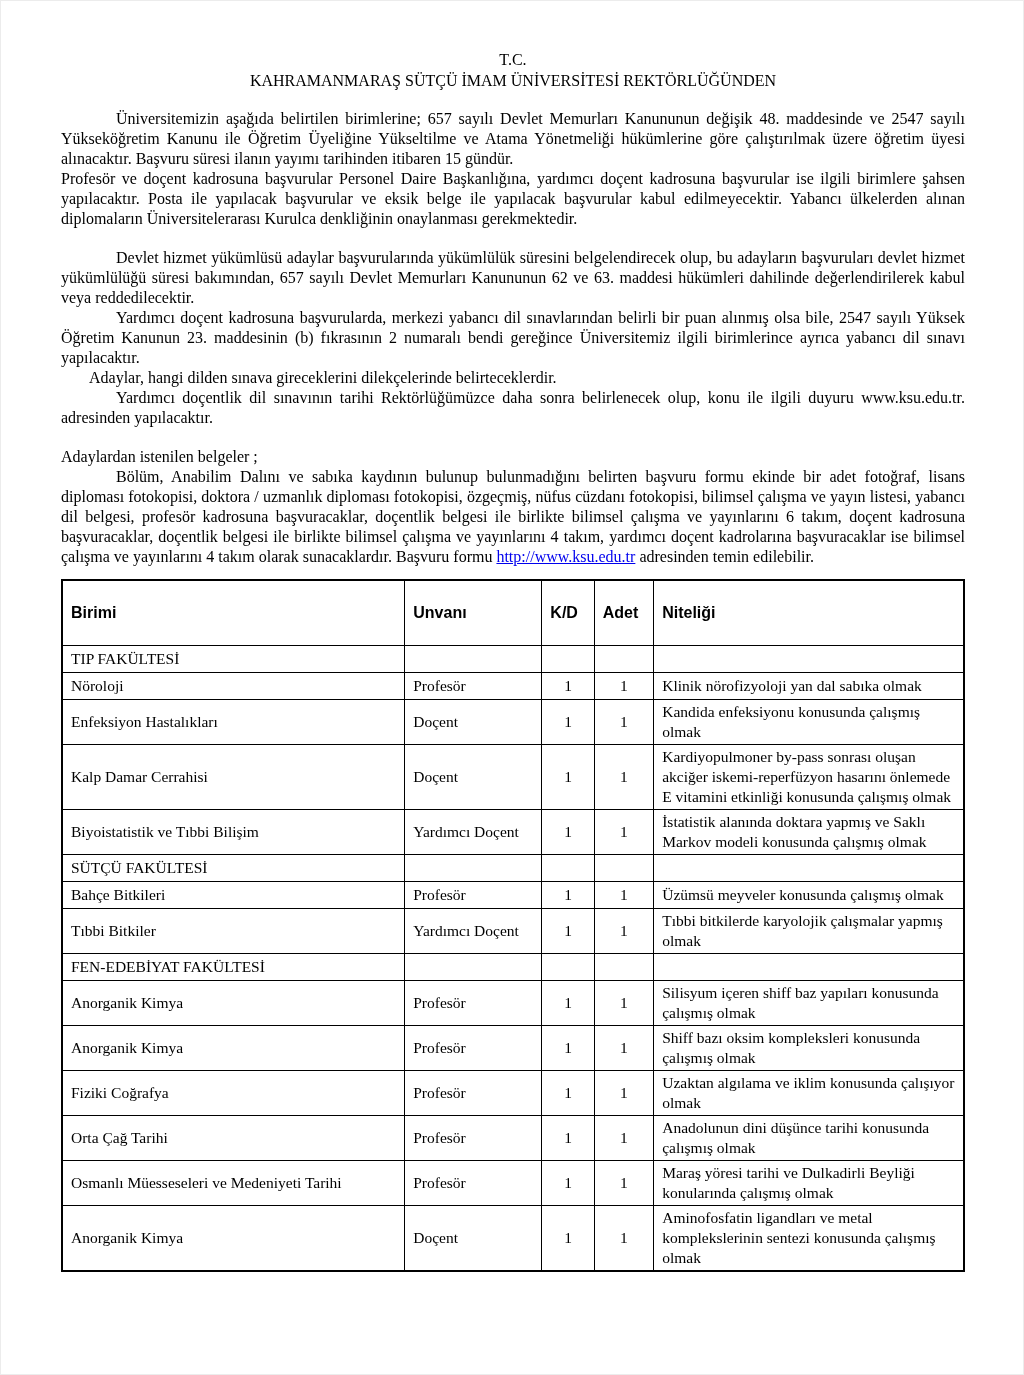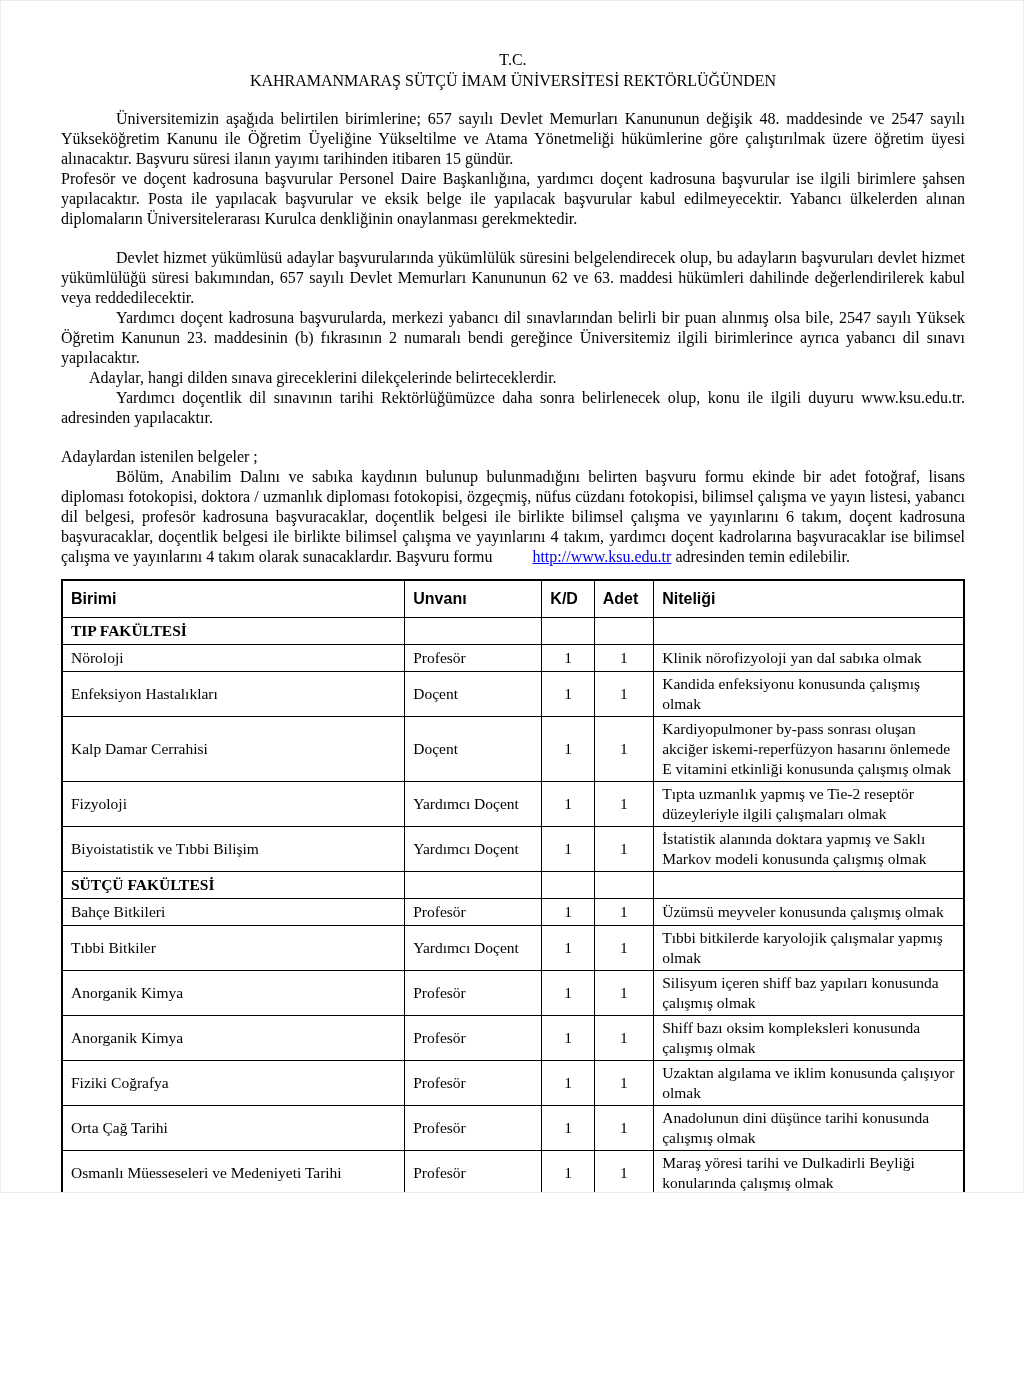--- a/index.html
+++ b/index.html
@@ -1,68 +1,68 @@
 <!DOCTYPE html>
 <html><head>
 <meta charset="utf-8">
 <style>
   html, body { margin: 0; padding: 0; background: #ffffff; }
   .page {
     width: 1024px;
-    height: 1193px;
+    height: 1375px;
     box-sizing: border-box;
     background: #ffffff;
     border: 1px solid #ececec;
     padding: 48px 58px 0 60px;
     font-family: "Liberation Serif", serif;
     font-size: 16px;
     line-height: 20px;
     color: #000000;
     overflow: hidden;
     position: relative;
   }
   .center { text-align: center; }
   .doc-header { margin-bottom: 18px; }
   .doc-header div { line-height: 21px; }
   p { margin: 0; text-align: justify; }
   .indent { text-indent: 55px; }
   .indent-sm { text-indent: 28px; }
   .gap { height: 19px; }
-  a.doc-link { color: #0000EE; text-decoration: underline; cursor: pointer; margin-left: 36px; }
+  a.doc-link { color: #0000EE; text-decoration: underline; cursor: pointer; }
   .bold { font-weight: normal; }
 
   table.positions {
     width: 100%;
     border-collapse: collapse;
     border: 2px solid #000000;
     margin-top: 12px;
     font-size: 15.5px;
     line-height: 20px;
   }
   table.positions th, table.positions td {
     border: 1px solid #000000;
     padding: 2px 8px;
     vertical-align: middle;
   }
   table.positions th {
     font-family: "Liberation Sans", sans-serif;
     font-weight: bold;
     font-size: 16px;
     text-align: left;
-    padding: 6px 8px;
+    padding: 20px 8px;
     height: 24px;
   }
   th.th-center { text-align: center; margin-top: 23px; }
   col.c-birimi  { width: 38%;   }
   col.c-unvani  { width: 15.2%; }
   col.c-kd      { width: 5.8%;  }
   col.c-adet    { width: 6.6%;  }
   col.c-nitelik { width: 34.4%; }
   td.cell-kd, td.cell-adet { text-align: center; }
-  tr.section-row td { font-weight: bold; height: 22px; }
+  tr.section-row td { font-weight: normal; height: 22px; }
   tr.data-row td { height: 22px; }
 </style>
 </head>
 <body>
 
 <div class="page">
 
   <div class="doc-header">
     <div class="center">T.C.</div>
     <div class="center">KAHRAMANMARAŞ SÜTÇÜ İMAM ÜNİVERSİTESİ REKTÖRLÜĞÜNDEN</div>
@@ -123,27 +123,20 @@
     <td class="cell-niteligi">Kandida enfeksiyonu konusunda çalışmış olmak</td>
   </tr>
         <tr class="data-row">
     <td class="cell-birimi">Kalp Damar Cerrahisi</td>
     <td class="cell-unvani">Doçent</td>
     <td class="cell-kd">1</td>
     <td class="cell-adet">1</td>
     <td class="cell-niteligi">Kardiyopulmoner by-pass sonrası oluşan akciğer iskemi-reperfüzyon hasarını önlemede E vitamini etkinliği konusunda çalışmış olmak</td>
   </tr>
         <tr class="data-row">
-    <td class="cell-birimi">Fizyoloji</td>
-    <td class="cell-unvani">Yardımcı Doçent</td>
-    <td class="cell-kd">1</td>
-    <td class="cell-adet">1</td>
-    <td class="cell-niteligi">Tıpta uzmanlık yapmış ve Tie-2 reseptör düzeyleriyle ilgili çalışmaları olmak</td>
-  </tr>
-        <tr class="data-row">
     <td class="cell-birimi">Biyoistatistik ve Tıbbi Bilişim</td>
     <td class="cell-unvani">Yardımcı Doçent</td>
     <td class="cell-kd">1</td>
     <td class="cell-adet">1</td>
     <td class="cell-niteligi">İstatistik alanında doktara yapmış ve Saklı Markov modeli konusunda çalışmış olmak</td>
   </tr>
         <tr class="section-row">
     <td class="cell-birimi">SÜTÇÜ FAKÜLTESİ</td>
     <td class="cell-unvani"></td>
     <td class="cell-kd"></td>
@@ -157,20 +150,27 @@
     <td class="cell-adet">1</td>
     <td class="cell-niteligi">Üzümsü meyveler konusunda çalışmış olmak</td>
   </tr>
         <tr class="data-row">
     <td class="cell-birimi">Tıbbi Bitkiler</td>
     <td class="cell-unvani">Yardımcı Doçent</td>
     <td class="cell-kd">1</td>
     <td class="cell-adet">1</td>
     <td class="cell-niteligi">Tıbbi bitkilerde karyolojik çalışmalar yapmış olmak</td>
   </tr>
+        <tr class="section-row">
+    <td class="cell-birimi">FEN-EDEBİYAT FAKÜLTESİ</td>
+    <td class="cell-unvani"></td>
+    <td class="cell-kd"></td>
+    <td class="cell-adet"></td>
+    <td class="cell-niteligi"></td>
+  </tr>
         <tr class="data-row">
     <td class="cell-birimi">Anorganik Kimya</td>
     <td class="cell-unvani">Profesör</td>
     <td class="cell-kd">1</td>
     <td class="cell-adet">1</td>
     <td class="cell-niteligi">Silisyum içeren shiff baz yapıları konusunda çalışmış olmak</td>
   </tr>
         <tr class="data-row">
     <td class="cell-birimi">Anorganik Kimya</td>
     <td class="cell-unvani">Profesör</td>

